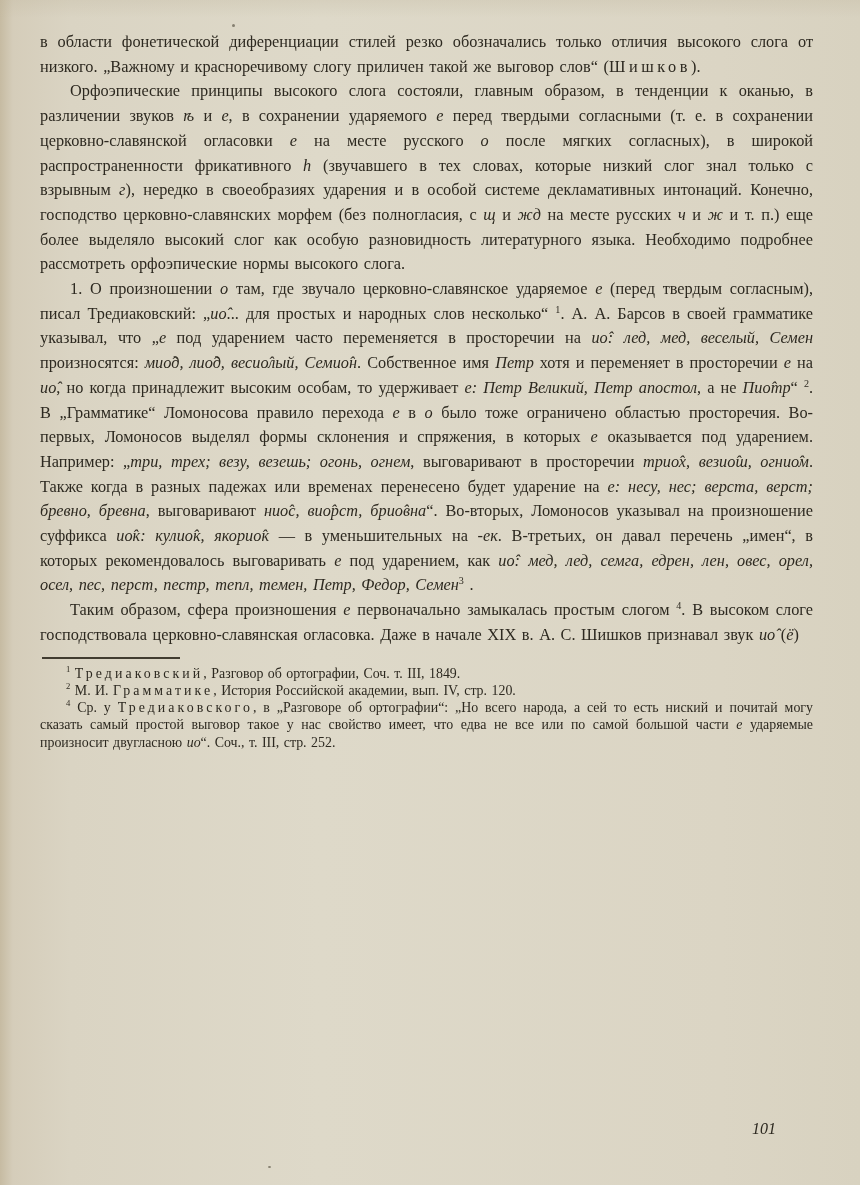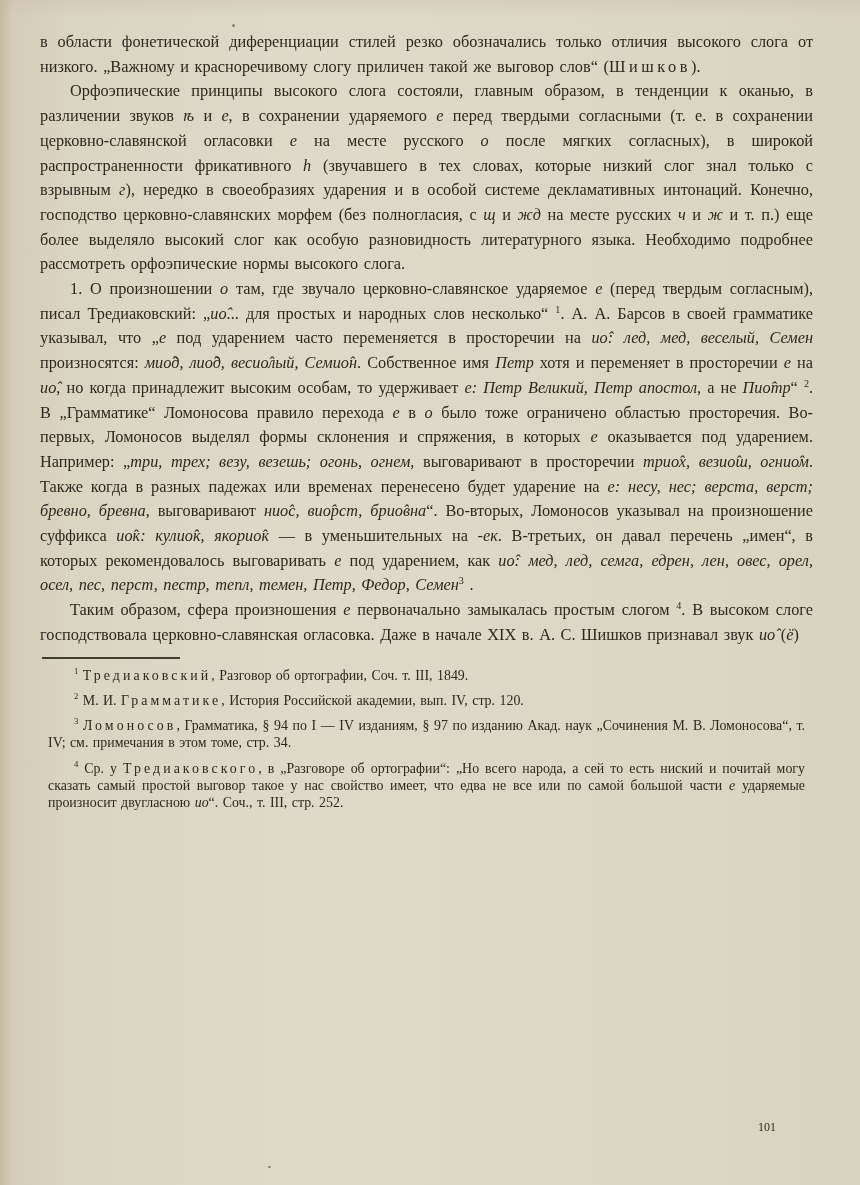--- a/index.html
+++ b/index.html
@@ -29,50 +29,50 @@
     line-height: 0;
     vertical-align: super;
     letter-spacing: 0;
   }
   .fn-separator {
     width: 138px; height: 2px;
     background: #413c30;
     margin: 9px 0 6px 2px;
   }
   .footnotes p {
-    margin: 8px;
+    margin: 0;
     font-size: 13.9px;
     line-height: 17.3px;
     text-align: justify;
     text-indent: 26px;
     word-spacing: 1px;
   }
   .page-number {
     position: absolute;
     top: 1120px; right: 84px;
-    font-size: 12px;
+    font-style: italic;
+    font-size: 16px;
     color: #2d2920;
   }
   
   .speck { position: absolute; background: rgba(60,55,40,.55); border-radius: 50%; }
 </style>
 </head>
 <body>
 
 <div class="page-inner">
   <div class="body-text" id="body-text">
       <p class="no-indent"><span class="">в области фонетической диференциации стилей резко обозначались только отличия высокого слога от низкого. „Важному и красноречивому слогу приличен такой же выговор слов“ (</span><span class="sp">Шишков</span><span class="">).</span></p>
       <p><span class="">Орфоэпические принципы высокого слога состояли, главным образом, в тенденции к оканью, в различении звуков </span><span class="i">ѣ</span><span class=""> и </span><span class="i">е</span><span class="">, в сохранении ударяемого </span><span class="i">е</span><span class=""> перед твердыми согласными (т. е. в сохранении церковно-славянской огласовки </span><span class="i">е</span><span class=""> на месте русского </span><span class="i">о</span><span class=""> после мягких согласных), в широкой распространенности фрикативного </span><span class="i">h</span><span class=""> (звучавшего в тех словах, которые низкий слог знал только с взрывным </span><span class="i">г</span><span class="">), нередко в своеобразиях ударения и в особой системе декламативных интонаций. Конечно, господство церковно-славянских морфем (без полногласия, с </span><span class="i">щ</span><span class=""> и </span><span class="i">жд</span><span class=""> на месте русских </span><span class="i">ч</span><span class=""> и </span><span class="i">ж</span><span class=""> и т. п.) еще более выделяло высокий слог как особую разновидность литературного языка. Необходимо подробнее рассмотреть орфоэпические нормы высокого слога.</span></p>
       <p><span class="">1. О произношении </span><span class="i">о</span><span class=""> там, где звучало церковно-славянское ударяемое </span><span class="i">е</span><span class=""> (перед твердым согласным), писал Тредиаковский: „</span><span class="i">ио̂</span><span class="">... для простых и народных слов несколько“ </span><sup class="sup">1</sup><span class="">. А. А. Барсов в своей грамматике указывал, что „</span><span class="i">е</span><span class=""> под ударением часто переменяется в просторечии на </span><span class="i">ио̂: лед, мед, веселый, Семен</span><span class=""> произносятся: </span><span class="i">мио̂д, лио̂д, весио̂лый, Семио̂н</span><span class="">. Собственное имя </span><span class="i">Петр</span><span class=""> хотя и переменяет в просторечии </span><span class="i">е</span><span class=""> на </span><span class="i">ио̂</span><span class="">, но когда принадлежит высоким особам, то удерживает </span><span class="i">е: Петр Великий, Петр апостол</span><span class="">, а не </span><span class="i">Пио̂тр</span><span class="">“ </span><sup class="sup">2</sup><span class="">. В „Грамматике“ Ломоносова правило перехода </span><span class="i">е</span><span class=""> в </span><span class="i">о</span><span class=""> было тоже ограничено областью просторечия. Во-первых, Ломоносов выделял формы склонения и спряжения, в которых </span><span class="i">е</span><span class=""> оказывается под ударением. Например: „</span><span class="i">три, трех; везу, везешь; огонь, огнем</span><span class="">, выговаривают в просторечии </span><span class="i">трио̂х, везио̂ш, огнио̂м</span><span class="">. Также когда в разных падежах или временах перенесено будет ударение на </span><span class="i">е: несу, нес; верста, верст; бревно, бревна</span><span class="">, выговаривают </span><span class="i">нио̂с, вио̂рст, брио̂вна</span><span class="">“. Во-вторых, Ломоносов указывал на произношение суффикса </span><span class="i">ио̂к: кулио̂к, якорио̂к</span><span class=""> — в уменьшительных на </span><span class="i">-ек</span><span class="">. В-третьих, он давал перечень „имен“, в которых рекомендовалось выговаривать </span><span class="i">е</span><span class=""> под ударением, как </span><span class="i">ио̂: мед, лед, семга, едрен, лен, овес, орел, осел, пес, перст, пестр, тепл, темен, Петр, Федор, Семен</span><sup class="sup">3</sup><span class=""> .</span></p>
       <p><span class="">Таким образом, сфера произношения </span><span class="i">е</span><span class=""> первоначально замыкалась простым слогом </span><sup class="sup">4</sup><span class="">. В высоком слоге господствовала церковно-славянская огласовка. Даже в начале XIX в. А. С. Шишков признавал звук </span><span class="i">ио̂</span><span class=""> (</span><span class="i">ё</span><span class="">)</span></p>
     </div>
   <div class="fn-separator"></div>
   <div class="footnotes" id="footnotes">
       <p><sup class="sup">1</sup><span class=""> </span><span class="sp">Тредиаковский</span><span class="">, Разговор об ортографии, Соч. т. III, 1849.</span></p>
       <p><sup class="sup">2</sup><span class=""> М. И. </span><span class="sp">Грамматике</span><span class="">, История Российской академии, вып. IV, стр. 120.</span></p>
-      <p><sup class="sup">3</sup><span class=""> </span><span class="sp">Ломоносов</span><span class="">, Грамматика, § 94 по I — IV изданиям, § 97 по изданию Акад. наук „Сочинения М. В. Ломоносова“, т. IV; см. примечания в этом томе, стр. 34.</span></p>
       <p><sup class="sup">4</sup><span class=""> Ср. у </span><span class="sp">Тредиаковского</span><span class="">, в „Разговоре об ортографии“: „Но всего народа, а сей то есть ниский и почитай могу сказать самый простой выговор такое у нас свойство имеет, что едва не все или по самой большой части </span><span class="i">е</span><span class=""> ударяемые произносит двугласною </span><span class="i">ио</span><span class="">“. Соч., т. III, стр. 252.</span></p>
     </div>
 </div>
 
 <div class="page-number">101</div>
 <div class="speck" style="left:232px;top:24px;width:3px;height:3px;"></div>
 <div class="speck" style="left:268px;top:1166px;width:3px;height:2px;"></div>
 
 </body></html>

